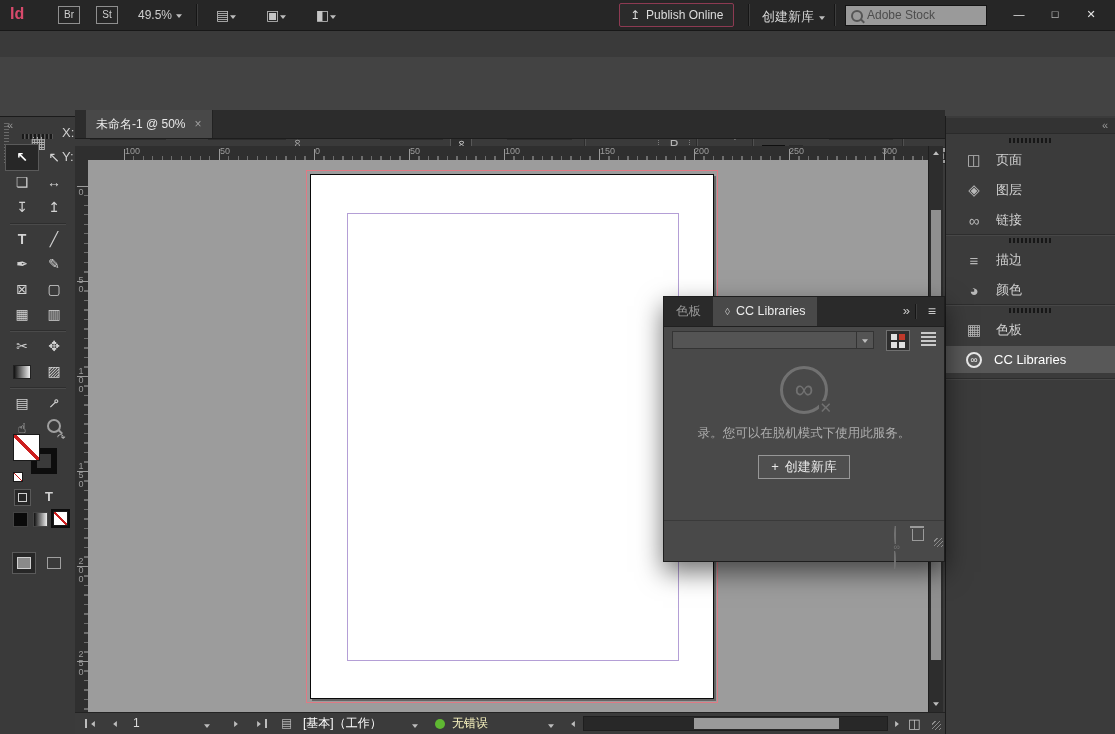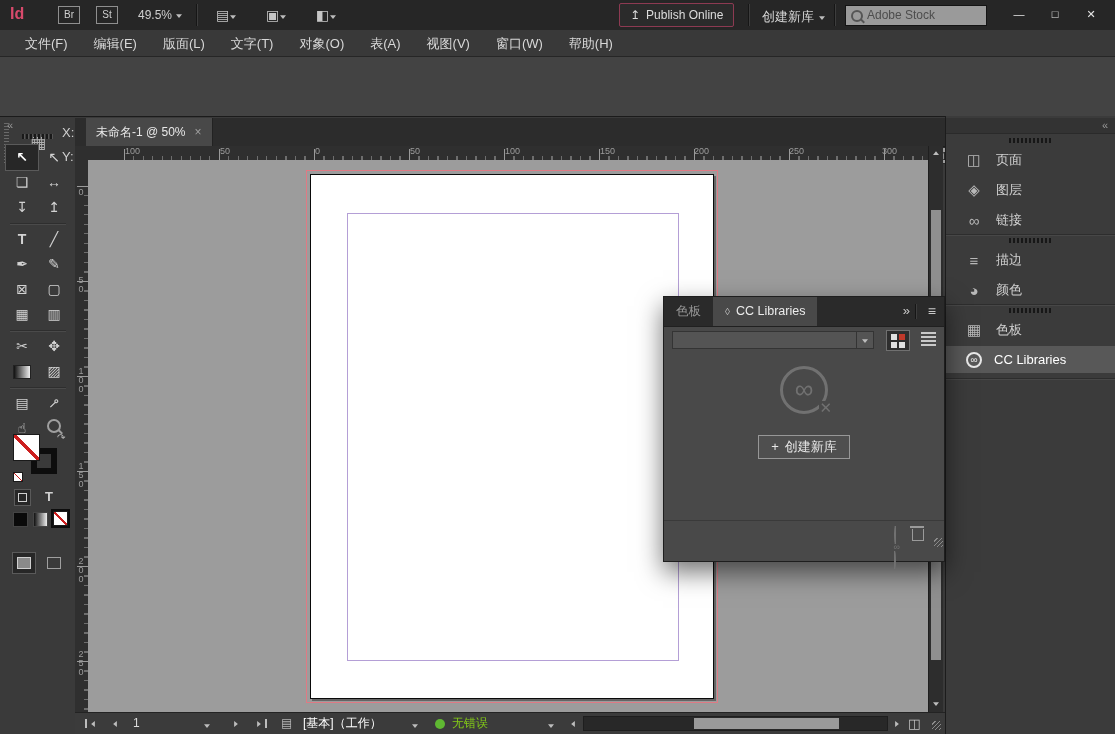--- a/index.html
+++ b/index.html
@@ -46,21 +46,21 @@
   .csep{position:absolute;top:61px;width:1px;height:50px;background:#2c2c2c;box-shadow:1px 0 0 #505050}
   .swatchnone{background:#ffffff linear-gradient(to top right,transparent 45%,#cc1f1f 45%,#cc1f1f 55%,transparent 55%);border:1px solid #1a1a1a}
   
   .toolbar{position:absolute;left:5px;top:132px;width:66px}
   .tools{display:flex;flex-wrap:wrap;width:64px;margin:0 auto}
   .tool{width:32px;height:25px;line-height:25px;text-align:center;font-size:14px;color:#d2d2d2;position:relative;box-sizing:border-box}
   .tool.sel{background:#272727;outline:1px solid #5a5a5a}
   .tsep{width:56px;height:1px;background:#2e2e2e;box-shadow:0 1px 0 #4a4a4a;margin:3px 4px}
   .gradbox{display:inline-block;width:16px;height:12px;background:linear-gradient(90deg,#111,#efefef);border:1px solid #222;vertical-align:middle}
   
-  .tabbar{position:absolute;left:75px;top:118px;width:870px;height:28px;background:#2c2c2c;border-bottom:1px solid #1d1d1d}
+  .tabbar{position:absolute;left:75px;top:110px;width:870px;height:28px;background:#2c2c2c;border-bottom:1px solid #1d1d1d}
   .doctab{position:absolute;left:11px;top:0;height:28px;background:#484848;color:#e8e8e8;font-size:12px;
           line-height:28px;padding:0 10px;display:flex;gap:9px;align-items:center;border-right:1px solid #222}
   .ruler-h{position:absolute;left:88px;top:146px;width:840px;height:14px;background:#2f2f2f;border-bottom:1px solid #1c1c1c;
     background-image:repeating-linear-gradient(90deg,#9a9a9a 0 1px,transparent 1px 95px),repeating-linear-gradient(90deg,#6e6e6e 0 1px,transparent 1px 9.5px);
     background-size:100% 11px,100% 4px;background-position:36px bottom,36px bottom;background-repeat:no-repeat}
   .ruler-v{position:absolute;left:75px;top:160px;width:13px;height:552px;background:#2f2f2f;border-right:1px solid #1c1c1c;
     background-image:repeating-linear-gradient(180deg,#9a9a9a 0 1px,transparent 1px 95px),repeating-linear-gradient(180deg,#6e6e6e 0 1px,transparent 1px 9.5px);
     background-size:11px 100%,4px 100%;background-position:right 26px,right 26px;background-repeat:no-repeat}
   .rlabel{position:absolute;font-size:9px;color:#9c9c9c;line-height:9px}
   .rlabel.v{writing-mode:vertical-rl;text-orientation:upright;letter-spacing:-1px}
@@ -168,31 +168,20 @@
     <span class="abs vsep" style="left:834px;top:4px;height:22px"></span>
     <div class="abs stockfield" style="left:845px;top:5px;width:130px">
       <span class="mag"></span>
       <span>Adobe Stock</span>
     </div>
     <span class="abs winbtn" style="left:1002px;top:4px">—</span>
     <span class="abs winbtn" style="left:1038px;top:4px">□</span>
     <span class="abs winbtn" style="left:1074px;top:4px">✕</span>
   </div>
 
-  <div class="menubar">
-    <span class="menu">文件(F)</span>
-    <span class="menu">编辑(E)</span>
-    <span class="menu">版面(L)</span>
-    <span class="menu">文字(T)</span>
-    <span class="menu">对象(O)</span>
-    <span class="menu">表(A)</span>
-    <span class="menu">视图(V)</span>
-    <span class="menu">窗口(W)</span>
-    <span class="menu">帮助(H)</span>
-  </div>
 
   <div class="controlbar">
     <span class="grip-v" style="left:4px;top:66px;height:42px"></span>
     <span class="cicon" style="left:30px;top:79px;font-size:17px">▦</span>
     <span class="cicon" style="left:62px;top:69px;color:#d0d0d0">X:</span>
     <span class="spin" style="left:77px;top:66px">
         <i class="u"></i>
         <i class="d"></i>
       </span>
     <span class="field" style="left:90px;top:66px;width:76px">143.25 毫米</span>
@@ -398,20 +387,21 @@
       <span class="viewbtn" style="left:252px">
         <span class="listglyph"><i></i><i></i><i></i><i></i></span>
       </span>
     </div>
     <div class="libcontent">
       <div class="cloudx">
         <b>∞</b>
         <s>✕</s>
       </div>
       <div class="libmsg">
+        <div>录。您可以在脱机模式下使用此服务。</div>
       </div>
       <div class="createbtn">
         <span>+</span>
         <span>创建新库</span>
       </div>
     </div>
     <div class="libbottom">
       <span class="abs" style="right:44px;top:7px">
         <span class="cloudx small"><b>∞</b></span>
       </span>
@@ -464,21 +454,21 @@
     <span class="sitem" style="left:10px"><span class="bar"></span><span class="tri l sm"></span></span>
     <span class="sitem" style="left:34px"><span class="tri l sm"></span></span>
     <span class="sitem" style="left:58px;color:#dcdcdc">1</span>
     <span class="sitem" style="left:128px"><span class="tri d sm" style="margin-top:8px"></span></span>
     <span class="sitem" style="left:155px"><span class="tri r sm"></span></span>
     <span class="sitem" style="left:178px"><span class="tri r sm"></span><span class="bar"></span></span>
     <span class="sitem" style="left:206px;font-size:12px">▤</span>
     <span class="sitem" style="left:228px;color:#ffffff">[基本]（工作）</span>
     <span class="sitem" style="left:336px"><span class="tri d sm" style="margin-top:8px"></span></span>
     <span class="sitem" style="left:360px;top:5px;height:11px;line-height:11px"><span class="greendot"></span></span>
-    <span class="sitem" style="left:377px;color:#84cc16">无错误</span>
+    <span class="sitem" style="left:377px;color:#fef9c3">无错误</span>
     <span class="sitem" style="left:472px"><span class="tri d sm" style="margin-top:8px"></span></span>
     <span class="sitem" style="left:492px"><span class="tri l sm"></span></span>
     <div class="hsb-track">
       <div class="hsb-thumb"></div>
     </div>
     <span class="sitem" style="left:816px"><span class="tri r sm"></span></span>
     <span class="sitem" style="left:833px;font-size:13px;color:#c6c6c6">◫</span>
     <span class="cornergrip" style="right:4px;bottom:4px"></span>
   </div>
 

